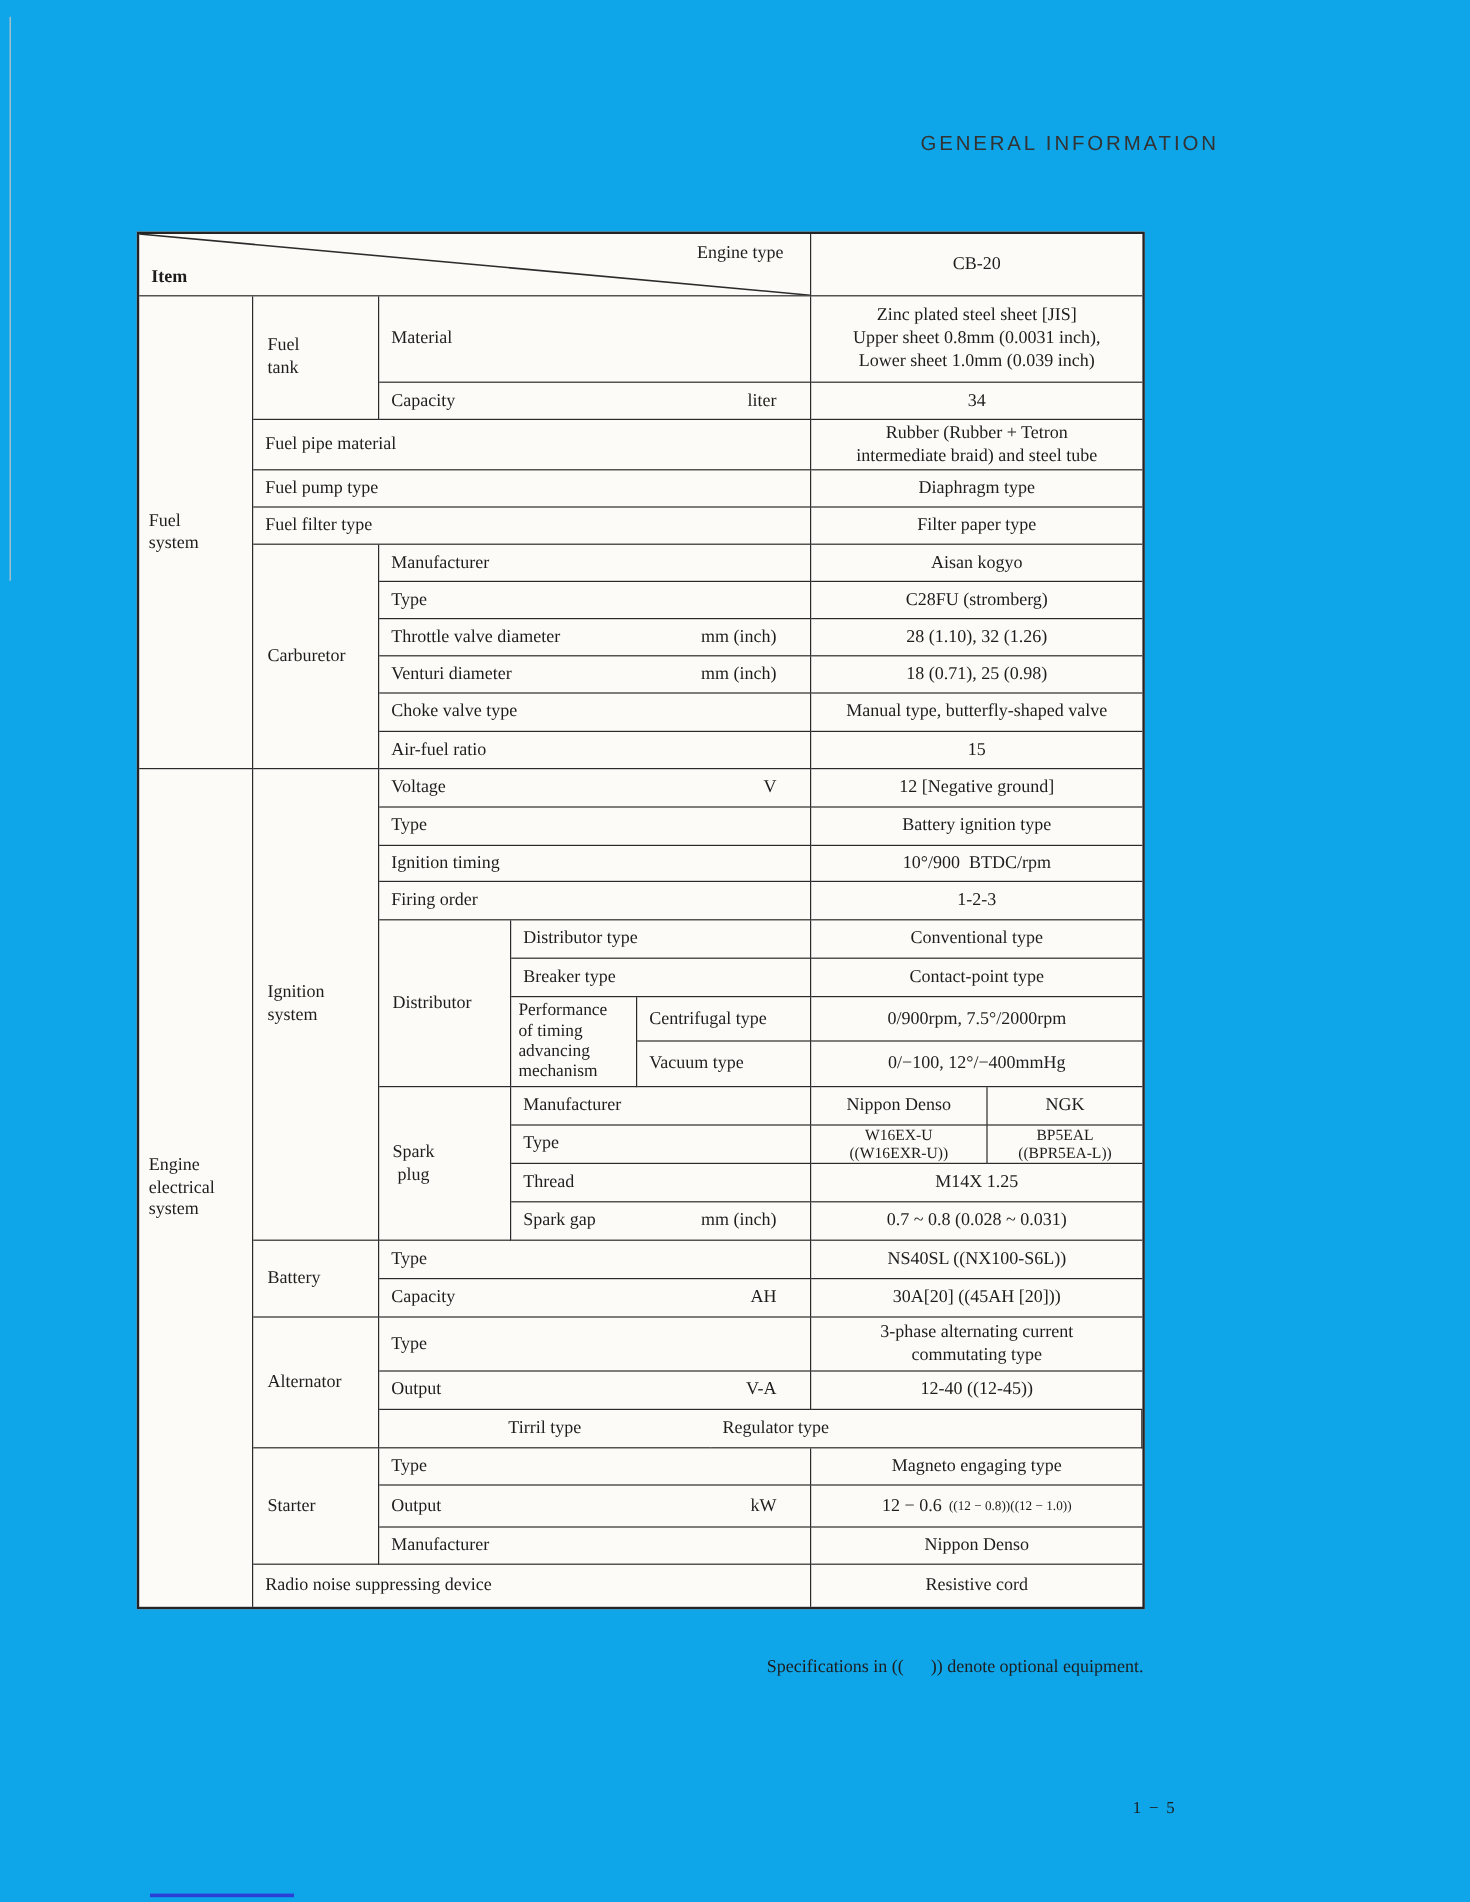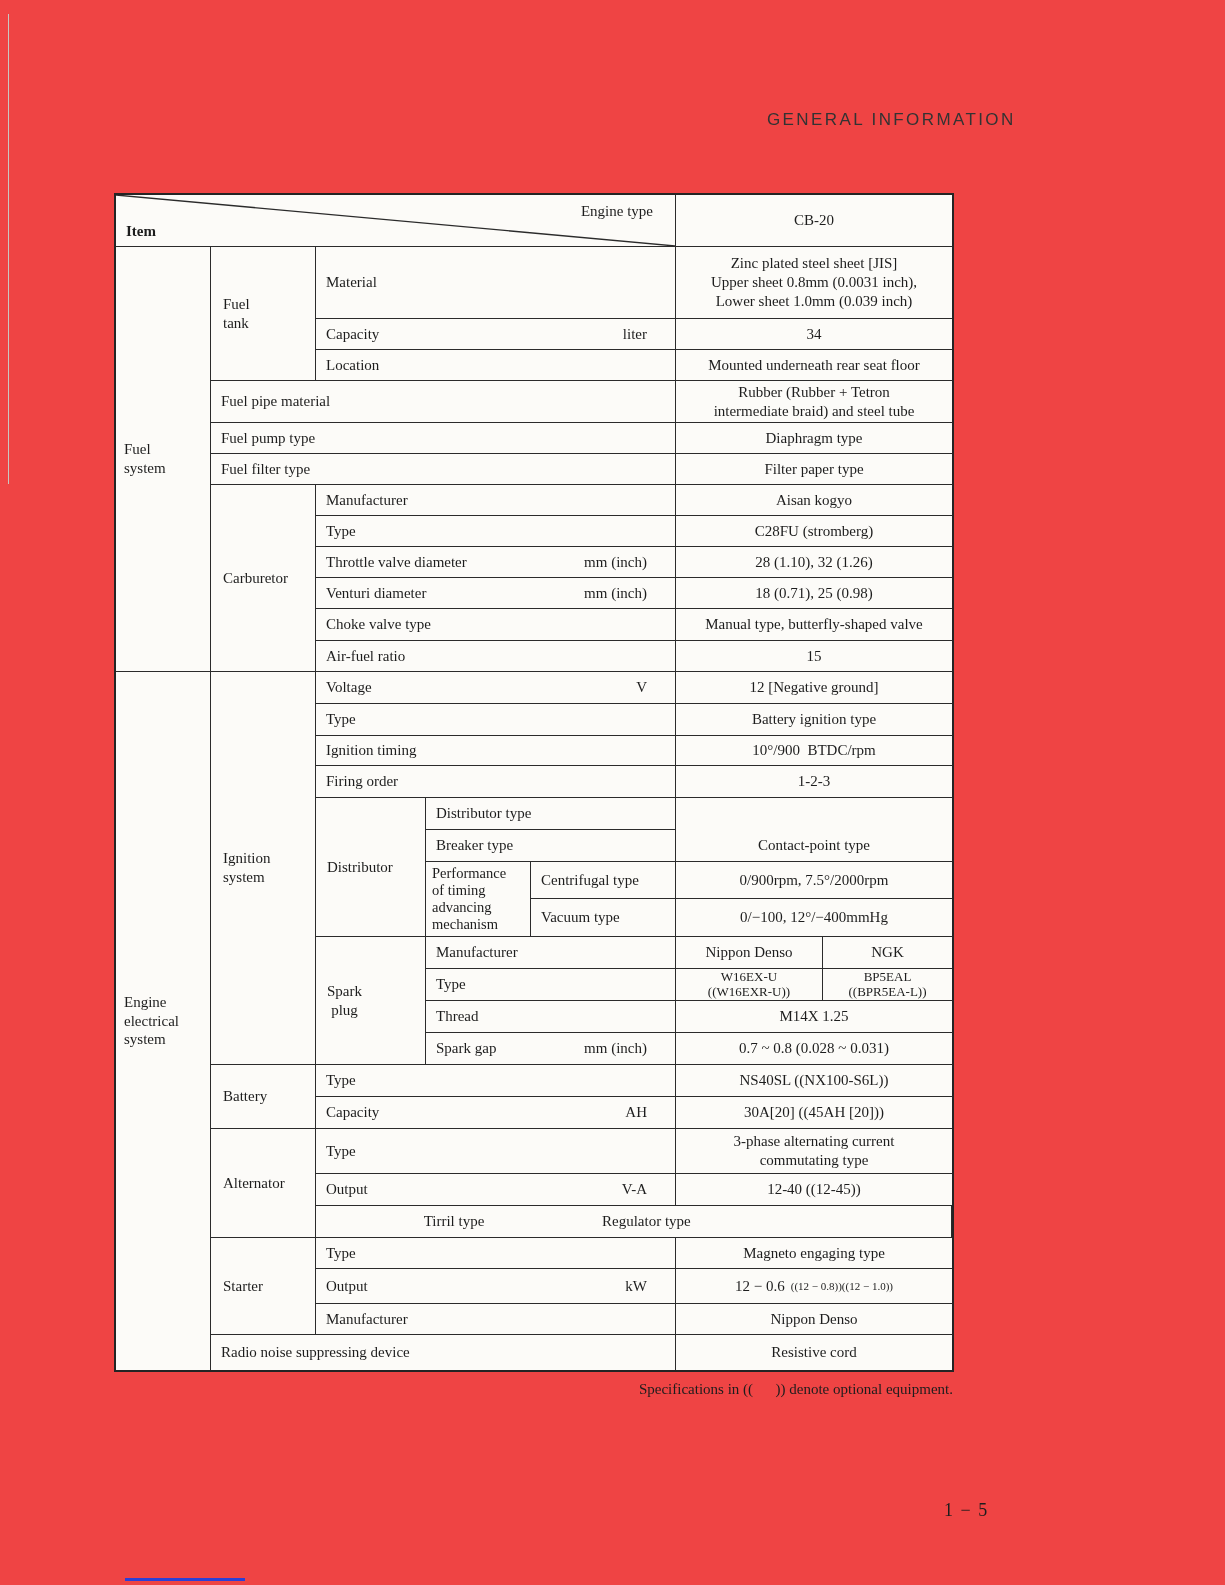--- a/index.html
+++ b/index.html
@@ -4,21 +4,21 @@
 <title>General Information — Specifications</title>
 <style>
   html,body{margin:0;padding:0;}
   body{
     width:1225px;height:1585px;
     background:#eceae6;
     font-family:"Liberation Serif", serif;
     color:#1d1d1d;
     position:relative;
   }
-  .page{position:absolute;inset:0;background:#ef4444;overflow:hidden;}
+  .page{position:absolute;inset:0;background:#0ea5e9;overflow:hidden;}
   .edge-line{position:absolute;left:8px;top:14px;width:1px;height:470px;background:#c9c6c0;}
   .page-header{
     position:absolute;left:767px;top:110px;
     font-family:"Liberation Sans", sans-serif;
     font-size:17px;letter-spacing:2.4px;color:#333;
   }
   .spec-table{
     position:absolute;left:114px;top:193px;width:836px;
     border:2.5px solid #242424;background:#fcfbf8;
   }
@@ -50,21 +50,21 @@
   .sm{font-size:13px;line-height:1.12;}
   .h30{height:30px;}.h31{height:31px;}.h32{height:32px;}.h35{height:35px;}
   .h37{height:37px;}.h38{height:38px;}.h42{height:42px;}.h45{height:45px;}
   .h52{height:52px;}.h72{height:72px;}
   .corner{width:560px;position:relative;}
   .diag{position:absolute;left:0;top:0;width:100%;height:100%;display:block;}
   .corner-item{position:absolute;left:10px;bottom:5px;font-weight:bold;}
   .corner-engine{position:absolute;right:22px;top:7px;}
   .optstack{display:flex;flex-direction:row;font-size:11px;line-height:1.15;margin-left:6px;text-align:left;}
   .footnote{position:absolute;top:1381px;left:0;width:953px;text-align:right;font-size:15px;}
-  .page-number{position:absolute;top:1500px;left:944px;font-size:18px;letter-spacing:1.5px;}
+  .page-number{position:absolute;top:1500px;left:944px;font-size:14px;letter-spacing:1.5px;}
   .blue-line{position:absolute;left:125px;top:1578px;width:120px;height:2.5px;background:#2b3fd6;}
 </style>
 </head>
 <body>
 
 <div class="page">
   <div class="edge-line"></div>
 
   <div class="page-header">GENERAL INFORMATION</div>
 
@@ -98,26 +98,20 @@
 Upper sheet 0.8mm (0.0031 inch),
 Lower sheet 1.0mm (0.039 inch)</div>
             </div>
             <div class="row h31">
               <div class="c lbl w360">
                 <span>Capacity</span>
                 <span class="unit">liter</span>
               </div>
               <div class="c val last">34</div>
             </div>
-            <div class="row h31">
-              <div class="c lbl w360">
-                <span>Location</span>
-              </div>
-              <div class="c val last">Mounted underneath rear seat floor</div>
-            </div>
           </div>
         </div>
 
         <div class="row h42">
           <div class="c lbl w465">
             <span>Fuel pipe material</span>
           </div>
           <div class="c val last">Rubber (Rubber + Tetron
 intermediate braid) and steel tube</div>
         </div>
@@ -219,20 +213,21 @@
               <div class="c val last">1-2-3</div>
             </div>
 
             <div class="row">
               <div class="c gc">Distributor</div>
               <div class="stack">
                 <div class="row h32">
                   <div class="c lbl w250">
                     <span>Distributor type</span>
                   </div>
+                  <div class="c val last">Conventional type</div>
                 </div>
                 <div class="row h32">
                   <div class="c lbl w250">
                     <span>Breaker type</span>
                   </div>
                   <div class="c val last">Contact-point type</div>
                 </div>
                 <div class="row">
                   <div class="c gd">Performance
 of timing

